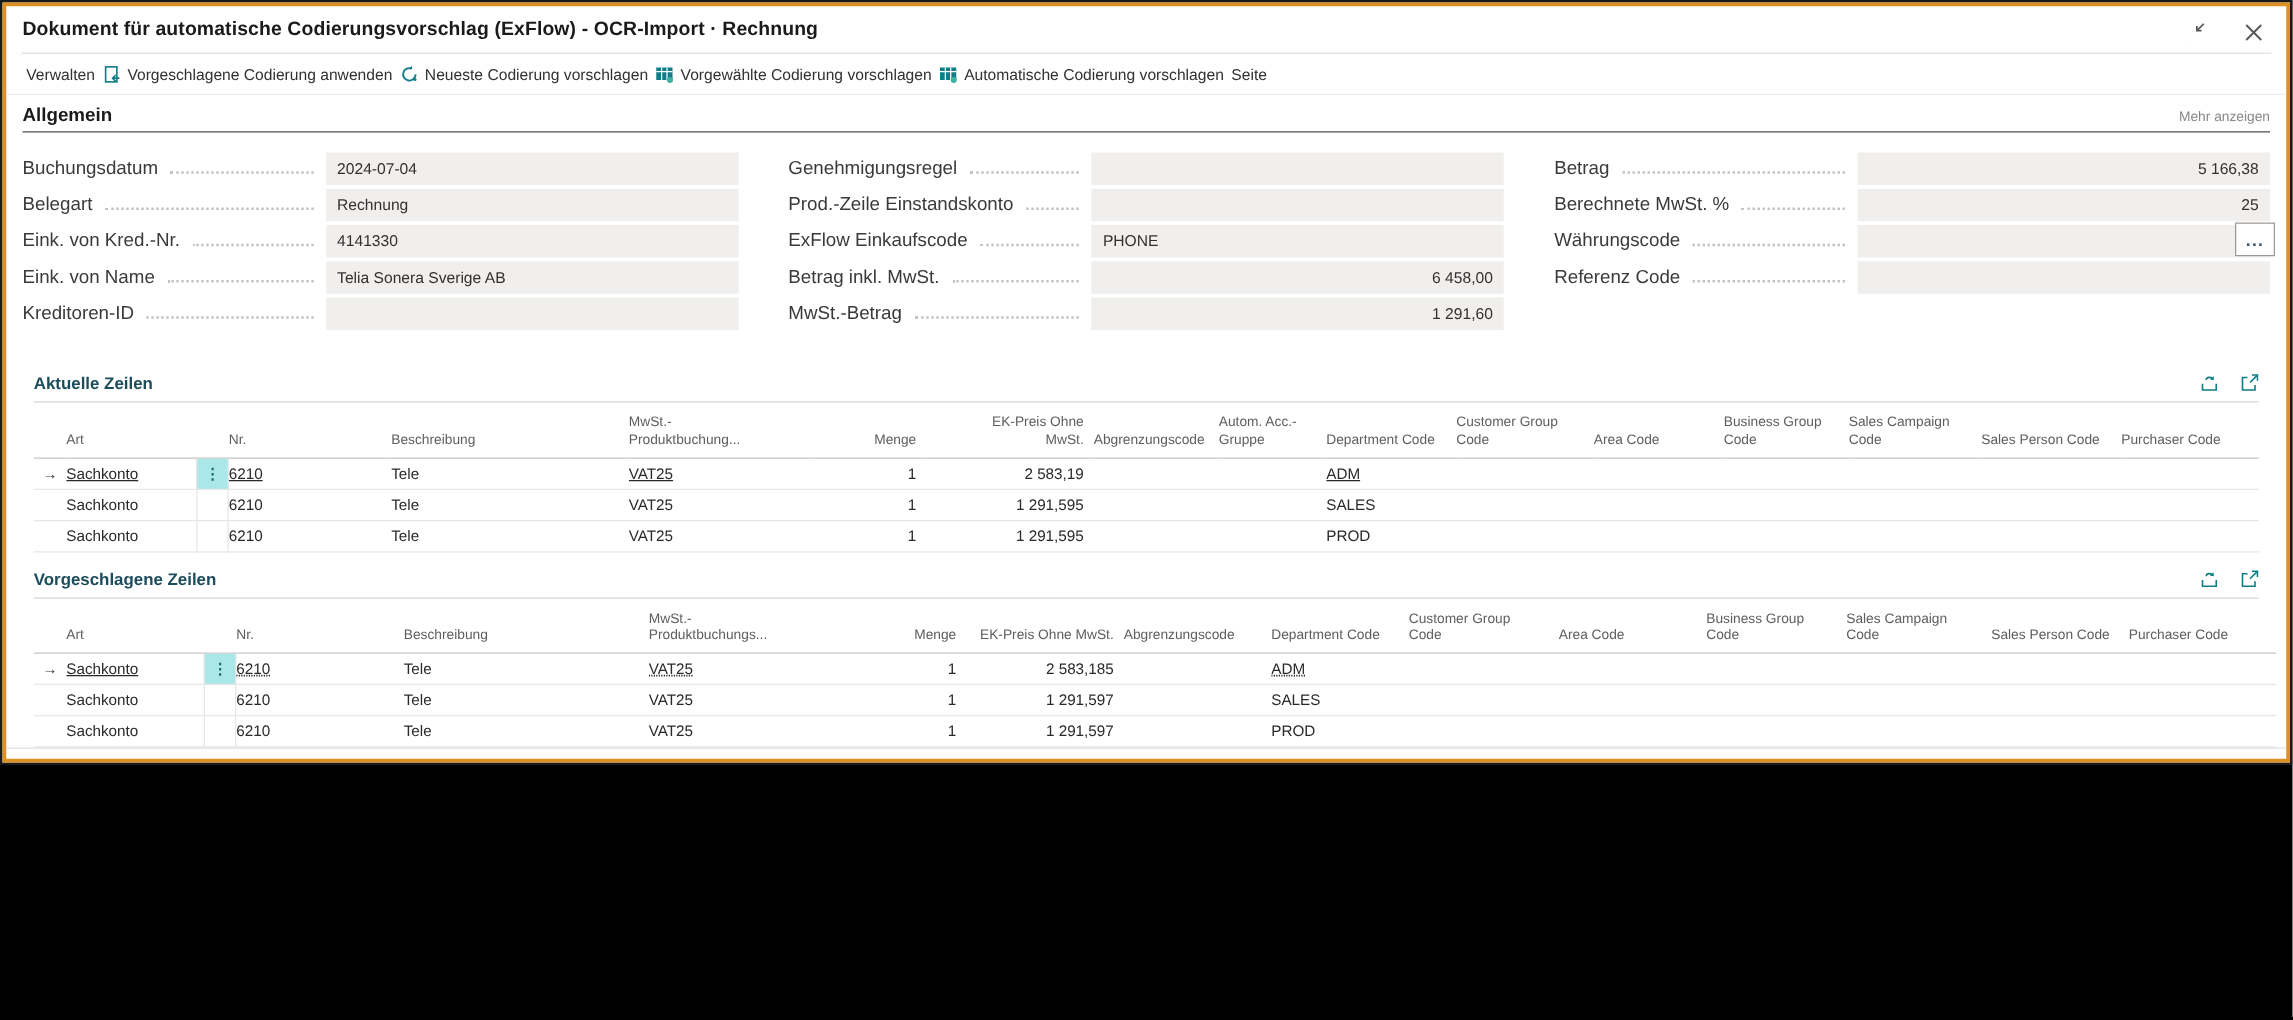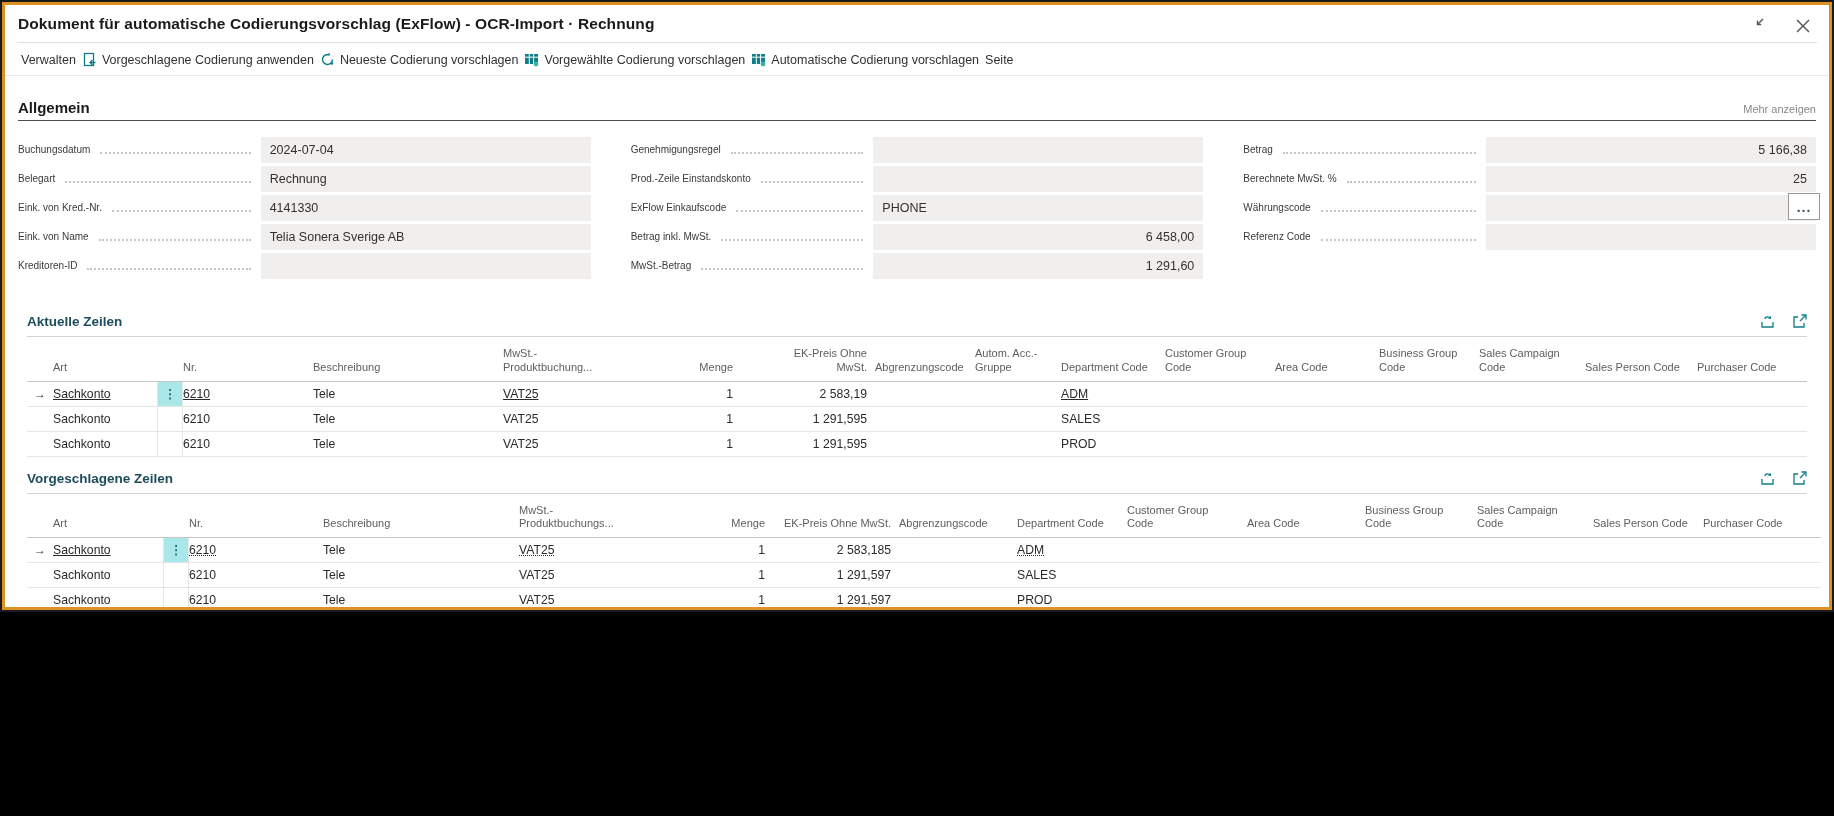--- a/index.html
+++ b/index.html
@@ -19,27 +19,27 @@
 
   
   .toolbar { display:flex; align-items:center; gap:6px; padding:9px 16px 8px 16px;
              border-bottom:1px solid #edebe9; }
   .tb-item { display:flex; align-items:center; gap:5px; font-size:12.5px; color:#323130;
              cursor:pointer; white-space:nowrap; }
   .tb-item svg { display:block; }
 
   
   .general { padding:0 13px; }
-  .sec-head { display:flex; justify-content:space-between; align-items:flex-end; margin-top:23px; }
+  .sec-head { display:flex; justify-content:space-between; align-items:flex-end; margin-top:8px; }
   .sec-title-lg { font-size:15px; font-weight:700; color:#1b1a19; }
   .more-link { font-size:11px; color:#8a8886; cursor:pointer; padding-bottom:1px; }
   .dark-divider { border-bottom:1px solid #4f4f4f; margin-top:4px; }
   .fields-grid { display:grid; grid-template-columns:1fr 1fr 1fr; column-gap:40px; margin-top:14px; }
   .field-row { display:flex; align-items:center; height:29px; position:relative; }
-  .f-label { font-size:10px; color:#3b3a39; white-space:nowrap; flex:none; }
+  .f-label { font-size:15px; color:#3b3a39; white-space:nowrap; flex:none; }
   .leader { flex:1; border-bottom:2px dotted #c6c4c2; margin:0 10px 4px 10px; height:12px; min-width:10px; }
   .f-box { flex:none; width:330px; height:26px; background:#f0efee; font-size:12.5px; color:#323130;
            display:flex; align-items:center; padding:0 9px; overflow:hidden; white-space:nowrap; }
   .f-box.right { justify-content:flex-end; }
   .assist-btn { position:absolute; right:-4px; top:0; width:32px; height:27px; background:#fff;
                 border:1px solid #9b9997; color:#35566b; font-size:14px; font-weight:700;
                 display:flex; align-items:center; justify-content:center; cursor:pointer; letter-spacing:1px; }
 
   
   .lines-section { margin:0 22px; }

